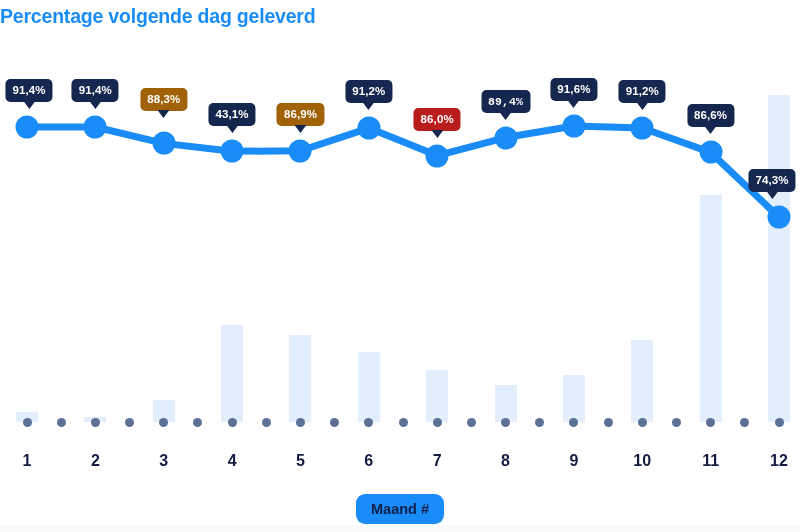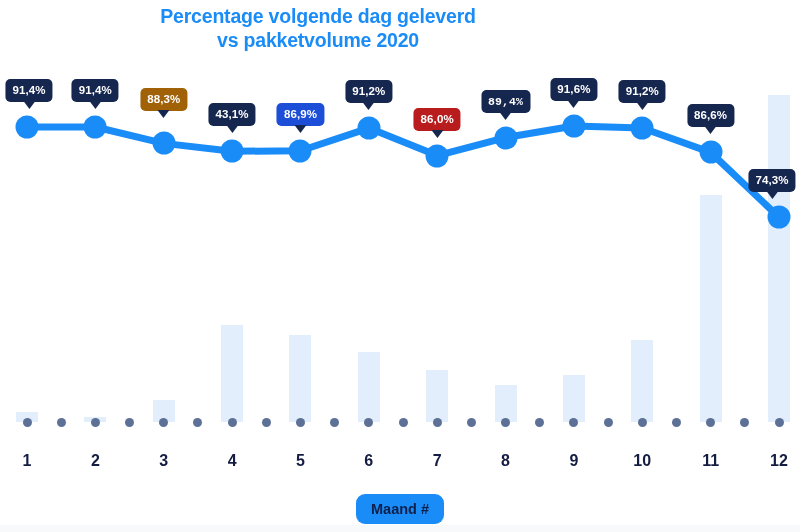--- a/index.html
+++ b/index.html
@@ -22,21 +22,21 @@
     height: 532px;
     background: #ffffff;
   }
 
   
   #chart-title {
     position: absolute;
     left: 0;
     top: 4px;
     width: 636px;
-    text-align: center;
+    text-align: left;
     color: #1a8cf8;
     font-size: 19.5px;
     font-weight: bold;
     line-height: 24px;
     letter-spacing: -0.2px;
   }
   #chart-title .tline { display: block; }
 
   
   #plot-area {
@@ -146,21 +146,20 @@
     background: #f7f9fb;
   }
 </style>
 </head>
 <body>
 
 <div id="chart-root" style="background: rgb(255, 255, 255);">
 
   <div id="chart-title" style="color: rgb(26, 140, 248);">
     <span class="tline">Percentage volgende dag geleverd</span>
-    <span class="tline">vs pakketvolume 2020</span>
   </div>
 
   <div id="plot-area">
     <div id="bars-layer">
         <div class="bar" style="left: 16px; width: 22px; height: 10px; bottom: 8px; background: rgb(226, 238, 251);"></div>
         <div class="bar" style="left: 84.3636px; width: 22px; height: 5px; bottom: 8px; background: rgb(226, 238, 251);"></div>
         <div class="bar" style="left: 152.727px; width: 22px; height: 22.5px; bottom: 8px; background: rgb(226, 238, 251);"></div>
         <div class="bar" style="left: 221.091px; width: 22px; height: 97.5px; bottom: 8px; background: rgb(226, 238, 251);"></div>
         <div class="bar" style="left: 289.455px; width: 22px; height: 87.5px; bottom: 8px; background: rgb(226, 238, 251);"></div>
         <div class="bar" style="left: 357.818px; width: 22px; height: 70px; bottom: 8px; background: rgb(226, 238, 251);"></div>
@@ -211,21 +210,21 @@
         <div class="marker" style="left: 573.909px; top: 65.952px; background: rgb(26, 140, 248);"></div>
         <div class="marker" style="left: 642.273px; top: 68.064px; background: rgb(26, 140, 248);"></div>
         <div class="marker" style="left: 710.636px; top: 92.352px; background: rgb(26, 140, 248);"></div>
         <div class="marker" style="left: 779px; top: 157.296px; background: rgb(26, 140, 248);"></div>
       </div>
     <div id="callouts-layer">
         <div class="callout" style="left: 29px; top: 19.008px; background: rgb(21, 38, 79); color: rgb(255, 255, 255);">91,4%</div>
         <div class="callout" style="left: 95.3636px; top: 19.008px; background: rgb(21, 38, 79); color: rgb(255, 255, 255);">91,4%</div>
         <div class="callout" style="left: 163.727px; top: 28px; background: #a16207; color: rgb(255, 255, 255);">88,3%</div>
         <div class="callout" style="left: 232.091px; top: 43.296px; background: rgb(21, 38, 79); color: rgb(255, 255, 255);">43,1%</div>
-        <div class="callout" style="left: 300.455px; top: 42.768px; background: #1d4ed8; color: rgb(255, 255, 255);">86,9%</div>
+        <div class="callout" style="left: 300.455px; top: 42.768px; background: #a16207; color: rgb(255, 255, 255);">86,9%</div>
         <div class="callout" style="left: 368.818px; top: 20.064px; background: rgb(21, 38, 79); color: rgb(255, 255, 255);">91,2%</div>
         <div class="callout" style="left: 437.182px; top: 47.52px; background: #b91c1c; color: rgb(255, 255, 255);">86,0%</div>
         <div class="callout" style="left: 505.545px; top: 29.568px; background: rgb(21, 38, 79); color: rgb(255, 255, 255); font-family: Liberation Mono, monospace;">89,4%</div>
         <div class="callout" style="left: 573.909px; top: 17.952px; background: rgb(21, 38, 79); color: rgb(255, 255, 255);">91,6%</div>
         <div class="callout" style="left: 642.273px; top: 20.064px; background: rgb(21, 38, 79); color: rgb(255, 255, 255);">91,2%</div>
         <div class="callout" style="left: 710.636px; top: 44.352px; background: rgb(21, 38, 79); color: rgb(255, 255, 255);">86,6%</div>
         <div class="callout" style="left: 772px; top: 109.296px; background: rgb(21, 38, 79); color: rgb(255, 255, 255);">74,3%</div>
       </div>
   </div>
 

